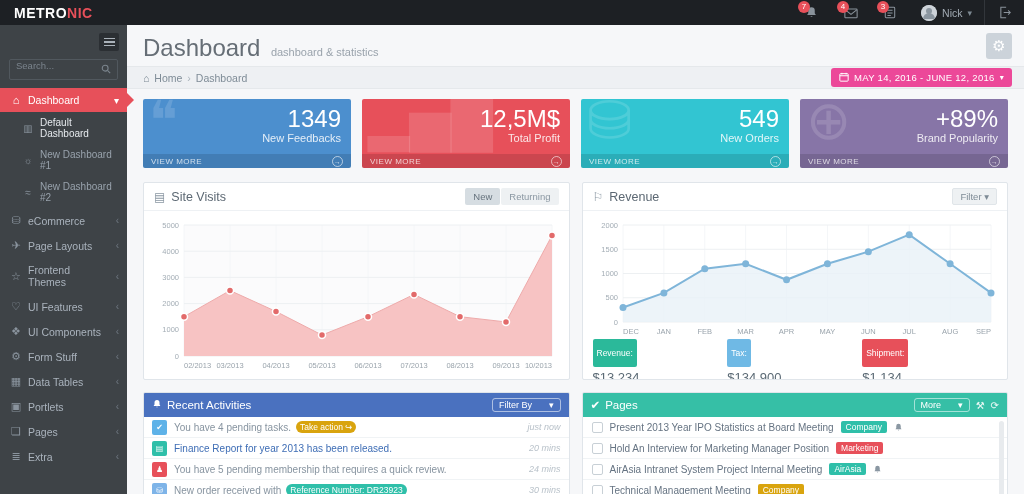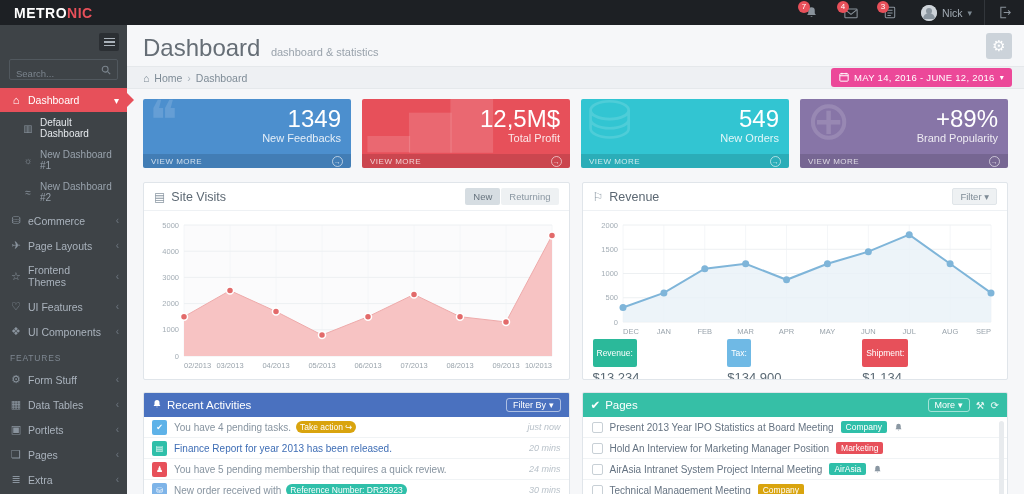--- a/index.html
+++ b/index.html
@@ -21,21 +21,21 @@
   .tb-user .caret { color:#7d8892; font-size:9px; }
   .avatar { width:16px; height:16px; border-radius:50%; overflow:hidden; background:#cfd4da; }
   .tb-logout { border-left:1px solid #32363b; }
 
   
   .sidebar { position:fixed; top:25px; left:0; bottom:0; width:127px; background:#3e4347; z-index:40; }
   .side-toggle-row { display:flex; justify-content:flex-end; padding:8px 8px 6px; }
   .hamburger { width:20px; height:18px; background:#2b2f33; border-radius:2px; display:flex;
     flex-direction:column; justify-content:center; gap:2px; align-items:center; cursor:pointer; }
   .hamburger i { display:block; width:11px; height:1.5px; background:#aab2ba; }
-  .side-search { margin:2px 9px 8px; display:flex; align-items:flex-end; border:1px solid #51585e;
+  .side-search { margin:2px 9px 8px; display:flex; align-items:flex-start; border:1px solid #51585e;
     border-radius:2px; height:21px; padding:0 6px; }
   .side-search input { flex:1; min-width:0; background:transparent; border:0; outline:none;
     color:#8a939c; font-size:9.5px; font-family:inherit; }
   .side-search input::placeholder { color:#7b848d; }
   .menu { list-style:none; }
   .m-item { position:relative; display:flex; align-items:center; gap:6px; padding:6px 8px 6px 10px;
     color:#aab3bd; font-size:10.5px; cursor:pointer; }
   .m-item .mi { width:12px; text-align:center; font-size:11px; color:#8a949e; flex:0 0 12px; }
   .m-item .mchev { margin-left:auto; color:#6e7780; font-size:10px; }
   .m-item.active { background:#e7505a; color:#fff; }
@@ -91,21 +91,21 @@
   .rev-badge { display:inline-block; color:#fff; font-size:8.5px; padding:9px 4px; border-radius:2px; }
   .rev-val { font-size:13px; color:#5b6a75; margin-top:3px; }
 
   
   .widgets { display:flex; gap:12px; margin:12px 16px 0; }
   .widget { flex:1; border-radius:2px; overflow:hidden; background:#fff; border:1px solid #e0e5ea; position:relative; }
   .w-head { display:flex; align-items:center; height:24px; padding:0 8px; color:#fff; }
   .w-title { font-size:11.5px; display:flex; align-items:center; gap:5px; }
   .w-tools { margin-left:auto; display:flex; align-items:center; gap:6px; }
   .w-btn { border:1px solid rgba(255,255,255,.55); border-radius:3px; padding:1px 6px; font-size:9px;
-    color:#fff; cursor:pointer; display:flex; align-items:center; gap:3px; }
+    color:#fff; cursor:pointer; display:flex; align-items:center; gap:17px; }
   .w-ico { color:rgba(255,255,255,.9); font-size:10px; cursor:pointer; }
   .w-head.blue { background:#4a71bf; }
   .w-head.teal { background:#36bfa6; }
   .act-row { display:flex; align-items:center; gap:7px; height:21px; padding:0 8px; border-bottom:1px solid #f0f3f5; }
   .act-ic { width:15px; height:15px; border-radius:2px; color:#fff; font-size:8px; line-height:15px;
     text-align:center; flex:0 0 15px; }
   .act-text { font-size:10px; color:#8794a0; display:flex; align-items:center; gap:5px; white-space:nowrap; }
   .act-text.link { color:#3e6db5; }
   .act-badge { color:#fff; font-size:8.5px; padding:1px 4px; border-radius:6px; white-space:nowrap; }
   .act-time { margin-left:auto; font-size:9px; font-style:italic; color:#b9c2ca; }
@@ -220,21 +220,20 @@
     <li class="m-item">
       <span class="mi">♡</span>
       <span>UI Features</span>
       <span class="mchev">‹</span>
     </li>
     <li class="m-item">
       <span class="mi">❖</span>
       <span>UI Components</span>
       <span class="mchev">‹</span>
     </li>
-    <li class="m-head">FEATURES</li>
     <li class="m-item">
       <span class="mi">⚙</span>
       <span>Form Stuff</span>
       <span class="mchev">‹</span>
     </li>
     <li class="m-item">
       <span class="mi">▦</span>
       <span>Data Tables</span>
       <span class="mchev">‹</span>
     </li>

